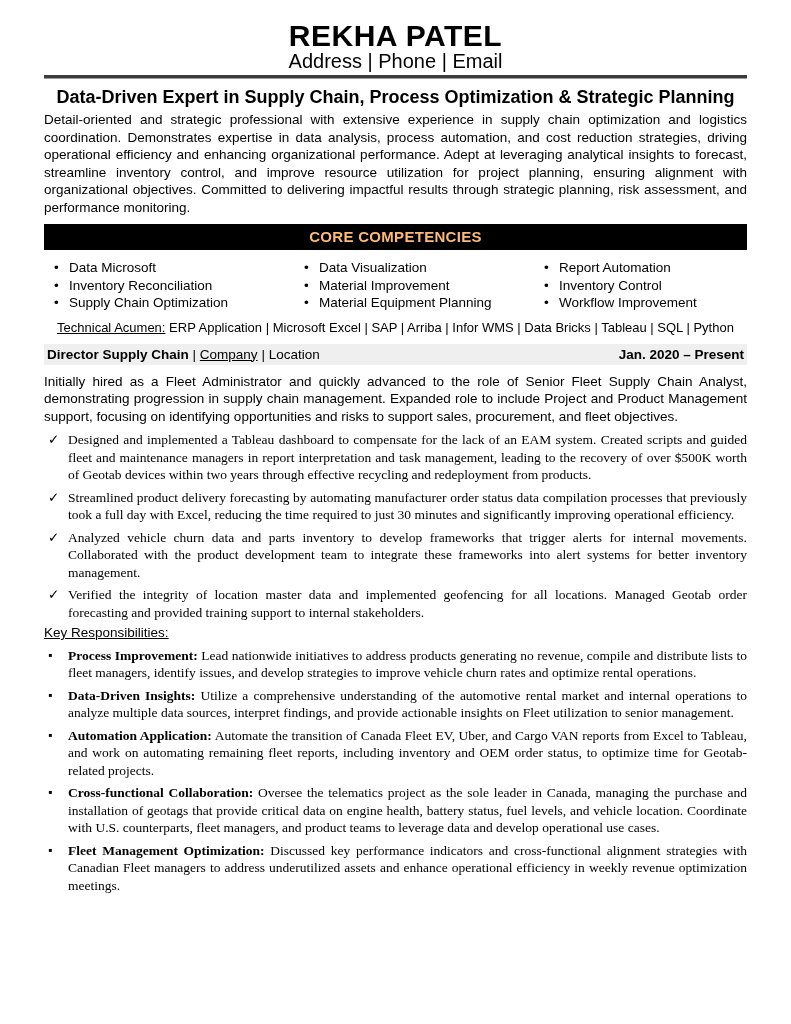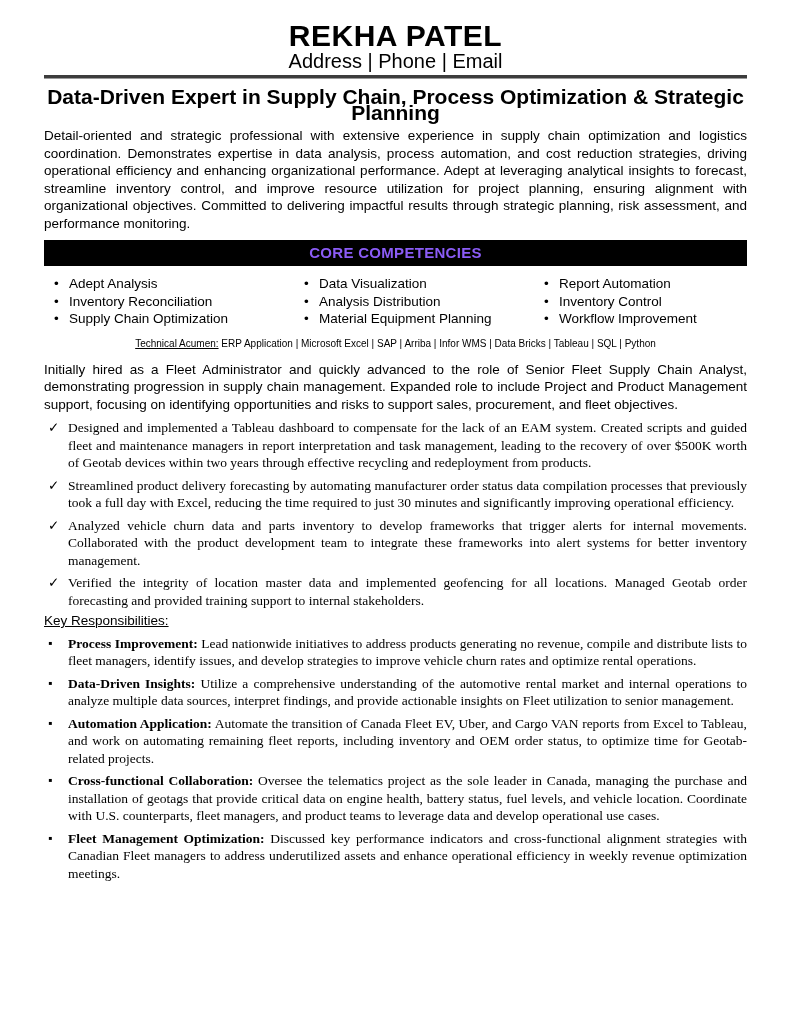--- a/index.html
+++ b/index.html
@@ -9,33 +9,33 @@
     overflow:hidden; box-sizing:border-box; padding:22px 44px 0 44px;
   }
   .center { text-align:center; }
   .bold { font-weight:bold; }
   .underline { text-decoration:underline; }
   .name {
     font-size:30px; font-weight:bold; line-height:28px; letter-spacing:.5px;
   }
   .contact { font-size:20px; line-height:18px; margin-top:2px; }
   .rule { height:3px; background:#3c3c3c; margin-top:5px; border-bottom:1px solid #9a9a9a; }
-  .headline { font-size:21px; font-weight:bold; line-height:16px; margin-top:10px; }
+  .headline { font-size:18px; font-weight:bold; line-height:16px; margin-top:10px; }
   .body-text { font-size:13.5px; line-height:17.5px; }
   .summary { margin-top:6px; text-align:justify; }
   .banner {
-    background:#000; color:#8b5cf6; font-weight:bold; font-size:15px;
+    background:#000; color:#fdba74; font-weight:bold; font-size:15px;
     text-align:center; padding:4px 0 5px 0; margin-top:8px; letter-spacing:.3px;
   }
   .comp-grid {
     display:grid; grid-template-columns:250px 240px 1fr; margin-top:9px;
   }
   .comp-item { display:flex; line-height:17.5px; font-size:13.5px; }
   .comp-dot { width:15px; margin-left:10px; flex-shrink:0; }
-  .tech-line { font-size:10px; line-height:18px; margin-top:7px; }
+  .tech-line { font-size:13px; line-height:18px; margin-top:7px; }
   .job-bar {
     background:#efefef; display:flex; justify-content:space-between;
     align-items:baseline; font-size:13.5px; line-height:18px;
     padding:2px 3px 1px 3px; margin-top:7px;
   }
   .intro { margin-top:8px; text-align:justify; }
   .b-row { display:flex; margin-top:5px; }
   .b-row.first { margin-top:6px; }
   .b-glyph { width:24px; padding-left:4px; flex-shrink:0; box-sizing:border-box; }
   .b-text { flex:1; text-align:justify;font-family:Liberation Serif, serif; }
@@ -53,39 +53,39 @@
 
   <div class="headline center">Data-Driven Expert in Supply Chain, Process Optimization &amp; Strategic Planning</div>
   <div class="body-text summary">Detail-oriented and strategic professional with extensive experience in supply chain optimization and logistics coordination. Demonstrates expertise in data analysis, process automation, and cost reduction strategies, driving operational efficiency and enhancing organizational performance. Adept at leveraging analytical insights to forecast, streamline inventory control, and improve resource utilization for project planning, ensuring alignment with organizational objectives. Committed to delivering impactful results through strategic planning, risk assessment, and performance monitoring.</div>
 
   <div class="banner">CORE COMPETENCIES</div>
 
   <div class="comp-grid">
     <div>
       <div class="comp-item">
           <span class="comp-dot">•</span>
-          <span>Adept Analysis</span>
+          <span>Data Microsoft</span>
         </div>
       <div class="comp-item">
           <span class="comp-dot">•</span>
           <span>Inventory Reconciliation</span>
         </div>
       <div class="comp-item">
           <span class="comp-dot">•</span>
           <span>Supply Chain Optimization</span>
         </div>
     </div>
     <div>
       <div class="comp-item">
           <span class="comp-dot">•</span>
           <span>Data Visualization</span>
         </div>
       <div class="comp-item">
           <span class="comp-dot">•</span>
-          <span>Analysis Distribution</span>
+          <span>Material Improvement</span>
         </div>
       <div class="comp-item">
           <span class="comp-dot">•</span>
           <span>Material Equipment Planning</span>
         </div>
     </div>
     <div>
       <div class="comp-item">
           <span class="comp-dot">•</span>
           <span>Report Automation</span>
@@ -100,20 +100,24 @@
         </div>
     </div>
   </div>
 
   <div class="tech-line center">
     <span class="underline">Technical Acumen:</span>
     <span>ERP Application | Microsoft Excel | SAP | Arriba | Infor WMS | Data Bricks | Tableau | SQL | Python</span>
   </div>
 
 
+  <div class="job-bar">
+    <div><span class="bold">Director Supply Chain</span> <span>|</span> <span class="underline">Company</span> <span>|</span> <span>Location</span></div>
+    <div class="bold">Jan. 2020 – Present</div>
+  </div>
 
   <div class="body-text intro">Initially hired as a Fleet Administrator and quickly advanced to the role of Senior Fleet Supply Chain Analyst, demonstrating progression in supply chain management. Expanded role to include Project and Product Management support, focusing on identifying opportunities and risks to support sales, procurement, and fleet objectives.</div>
 
   <div class="body-text b-row first">
     <span class="b-glyph">✓</span>
     <span class="b-text">Designed and implemented a Tableau dashboard to compensate for the lack of an EAM system. Created scripts and guided fleet and maintenance managers in report interpretation and task management, leading to the recovery of over $500K worth of Geotab devices within two years through effective recycling and redeployment from products.</span>
   </div>
   <div class="body-text b-row">
     <span class="b-glyph">✓</span>
     <span class="b-text">Streamlined product delivery forecasting by automating manufacturer order status data compilation processes that previously took a full day with Excel, reducing the time required to just 30 minutes and significantly improving operational efficiency.</span>

